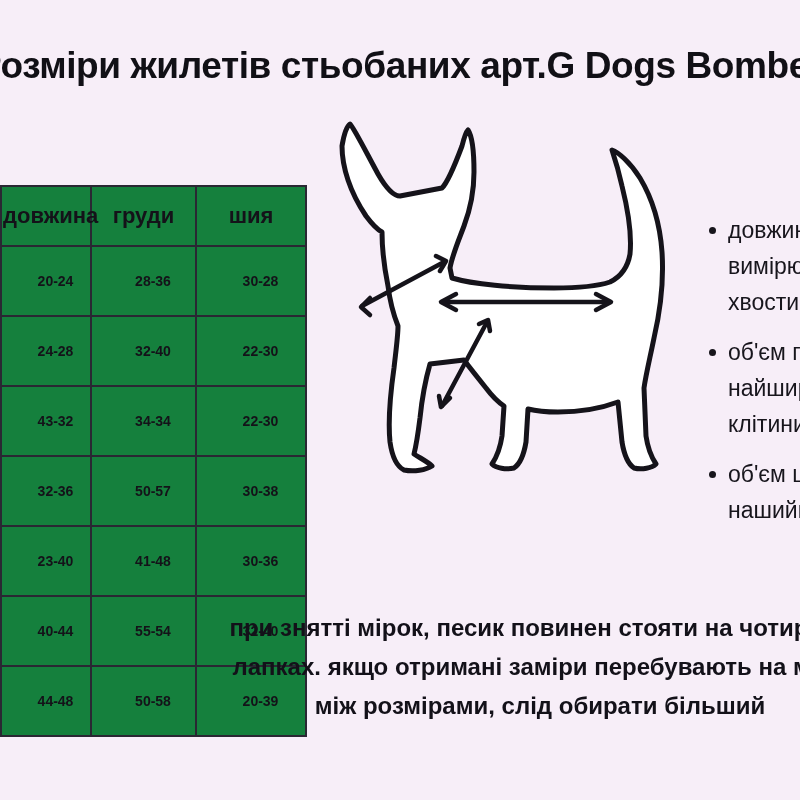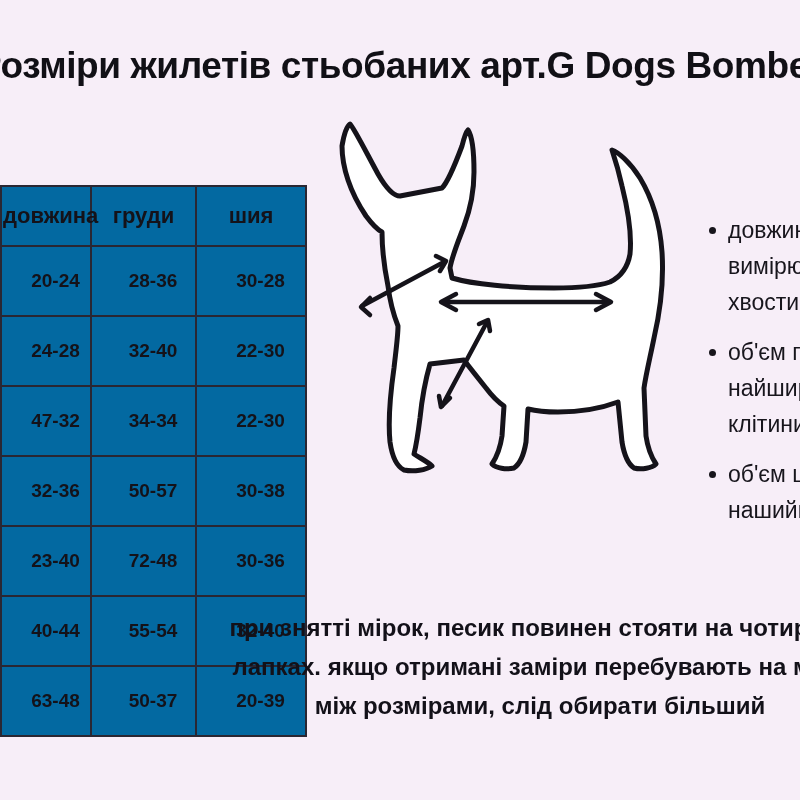--- a/index.html
+++ b/index.html
@@ -52,29 +52,29 @@
   table.size-table col.c-neck  { width: 110px; }
 
   table.size-table th,
   table.size-table td {
     border: 2px solid #2a2733;
     text-align: center;
     vertical-align: middle;
     font-family: "Liberation Sans", sans-serif;
     font-weight: 700;
     color: #141219;
-    background: #0369a1;
+    background: #15803d;
   }
   table.size-table th {
     height: 56px;
     font-size: 22px;
   }
   table.size-table td {
     height: 66px;
-    font-size: 19px;
+    font-size: 14px;
     padding-left: 20px;
   }
 
   
   #dog-figure {
     position: absolute;
     left: 322px;
     top: 106px;
     width: 380px;
     height: 440px;
@@ -163,46 +163,46 @@
           <td>30-28</td>
         </tr>
         <tr>
           <td>S</td>
           <td>24-28</td>
           <td>32-40</td>
           <td>22-30</td>
         </tr>
         <tr>
           <td>M</td>
-          <td>47-32</td>
+          <td>43-32</td>
           <td>34-34</td>
           <td>22-30</td>
         </tr>
         <tr>
           <td>L</td>
           <td>32-36</td>
           <td>50-57</td>
           <td>30-38</td>
         </tr>
         <tr>
           <td>XL</td>
           <td>23-40</td>
-          <td>72-48</td>
+          <td>41-48</td>
           <td>30-36</td>
         </tr>
         <tr>
           <td>XXL</td>
           <td>40-44</td>
           <td>55-54</td>
           <td>32-40</td>
         </tr>
         <tr>
           <td>3XL</td>
-          <td>63-48</td>
-          <td>50-37</td>
+          <td>44-48</td>
+          <td>50-58</td>
           <td>20-39</td>
         </tr>
       </tbody>
     </table>
   </div>
 
   <div id="dog-figure">
     <svg viewBox="0 0 380 440" xmlns="http://www.w3.org/2000/svg" aria-hidden="true">
       <g fill="#ffffff" stroke="#15131a" stroke-width="5" stroke-linejoin="round" stroke-linecap="round">
         <path d="

